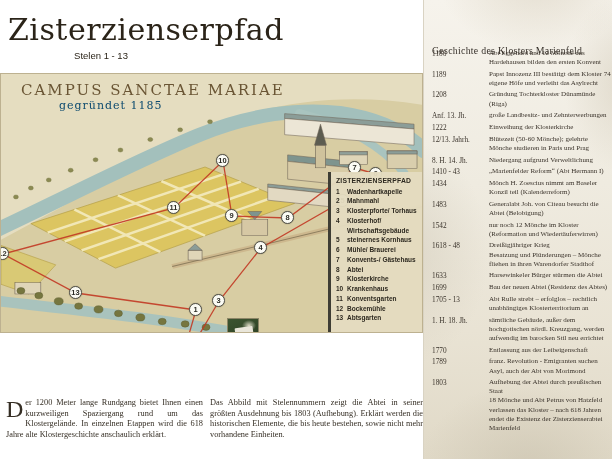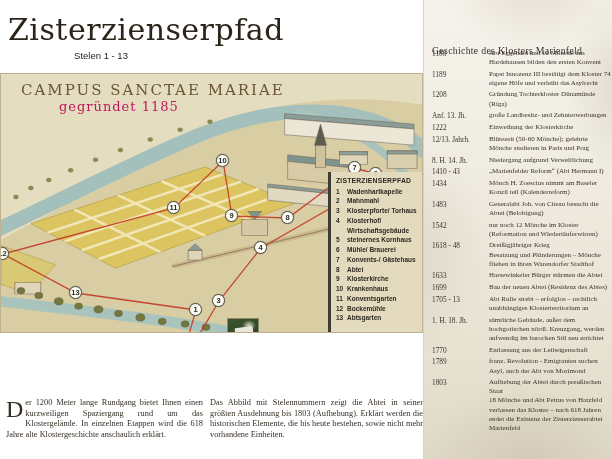--- a/index.html
+++ b/index.html
@@ -20,22 +20,22 @@
   .map{
     position:absolute;left:0;top:73px;width:423px;height:260px;overflow:hidden;
     border:1px solid #bdb190;box-sizing:border-box;background:#d8cda3;
   }
   .map svg.art{position:absolute;left:0;top:0;width:100%;height:100%;}
   .campus-label{
     position:absolute;left:20px;top:7px;font-size:15px;letter-spacing:2px;
     color:#6a5534;font-family:"DejaVu Serif",serif;
   }
   .campus-sub{
-    position:absolute;left:58px;top:25px;font-size:13px;letter-spacing:1px;
-    color:#be185d;font-family:"DejaVu Serif",serif;
+    position:absolute;left:58px;top:25px;font-size:11px;letter-spacing:1px;
+    color:#0c4a6e;font-family:"DejaVu Serif",serif;
   }
   svg.route{position:absolute;left:0;top:0;width:423px;height:319px;pointer-events:none;}
   .marker{
     position:absolute;width:13px;height:13px;margin-left:-7px;margin-top:-7px;
     border-radius:50%;background:#fbfbf4;border:1.3px solid #55544a;
     box-shadow:0 0 1px rgba(0,0,0,.5);
     display:flex;align-items:center;justify-content:center;
     font:bold 7.5px "Liberation Sans",sans-serif;color:#2c2c26;box-sizing:border-box;
   }
   

